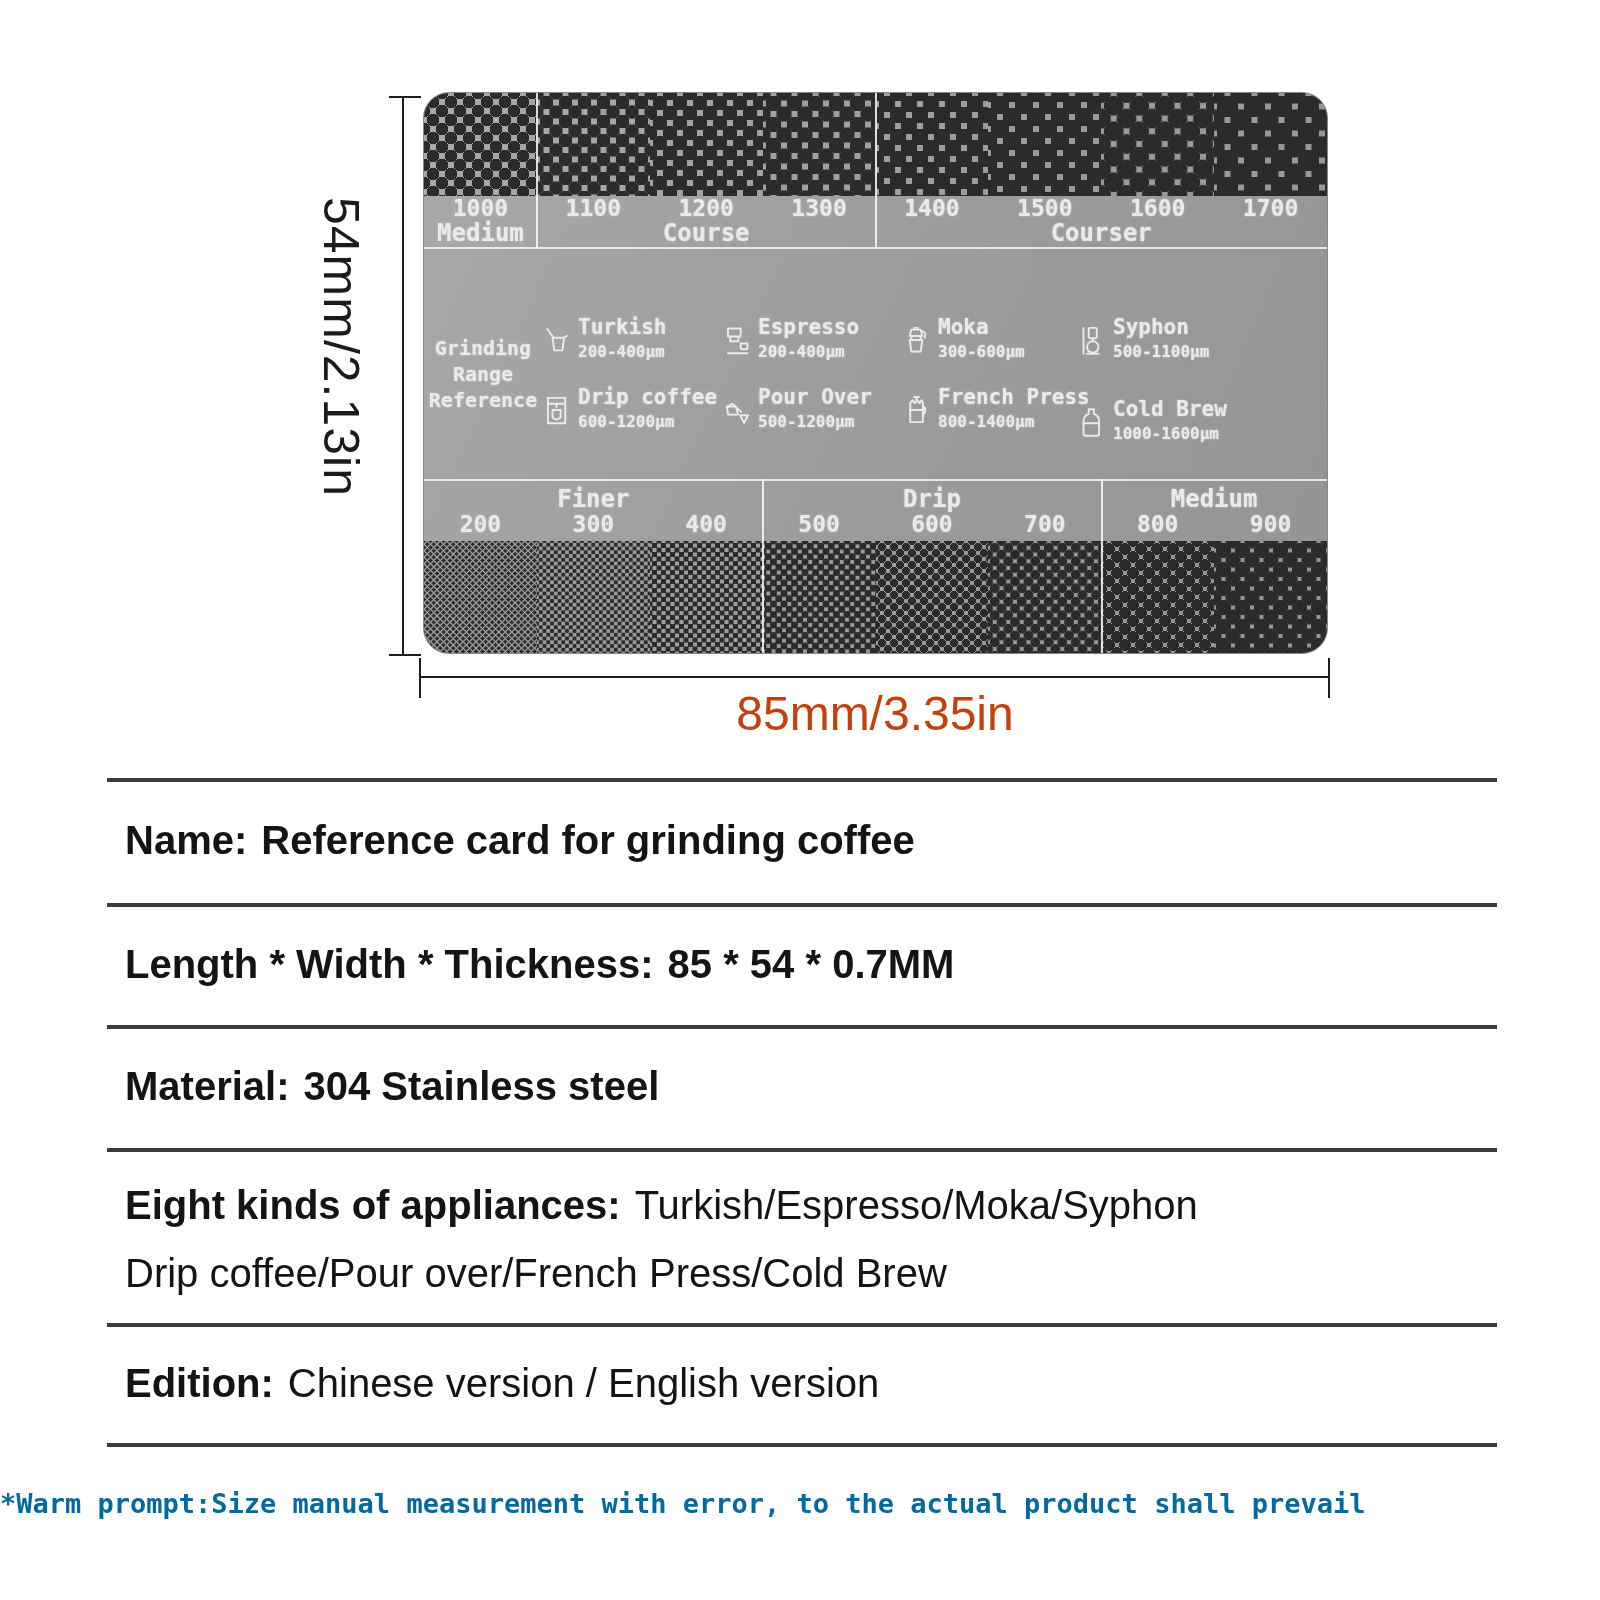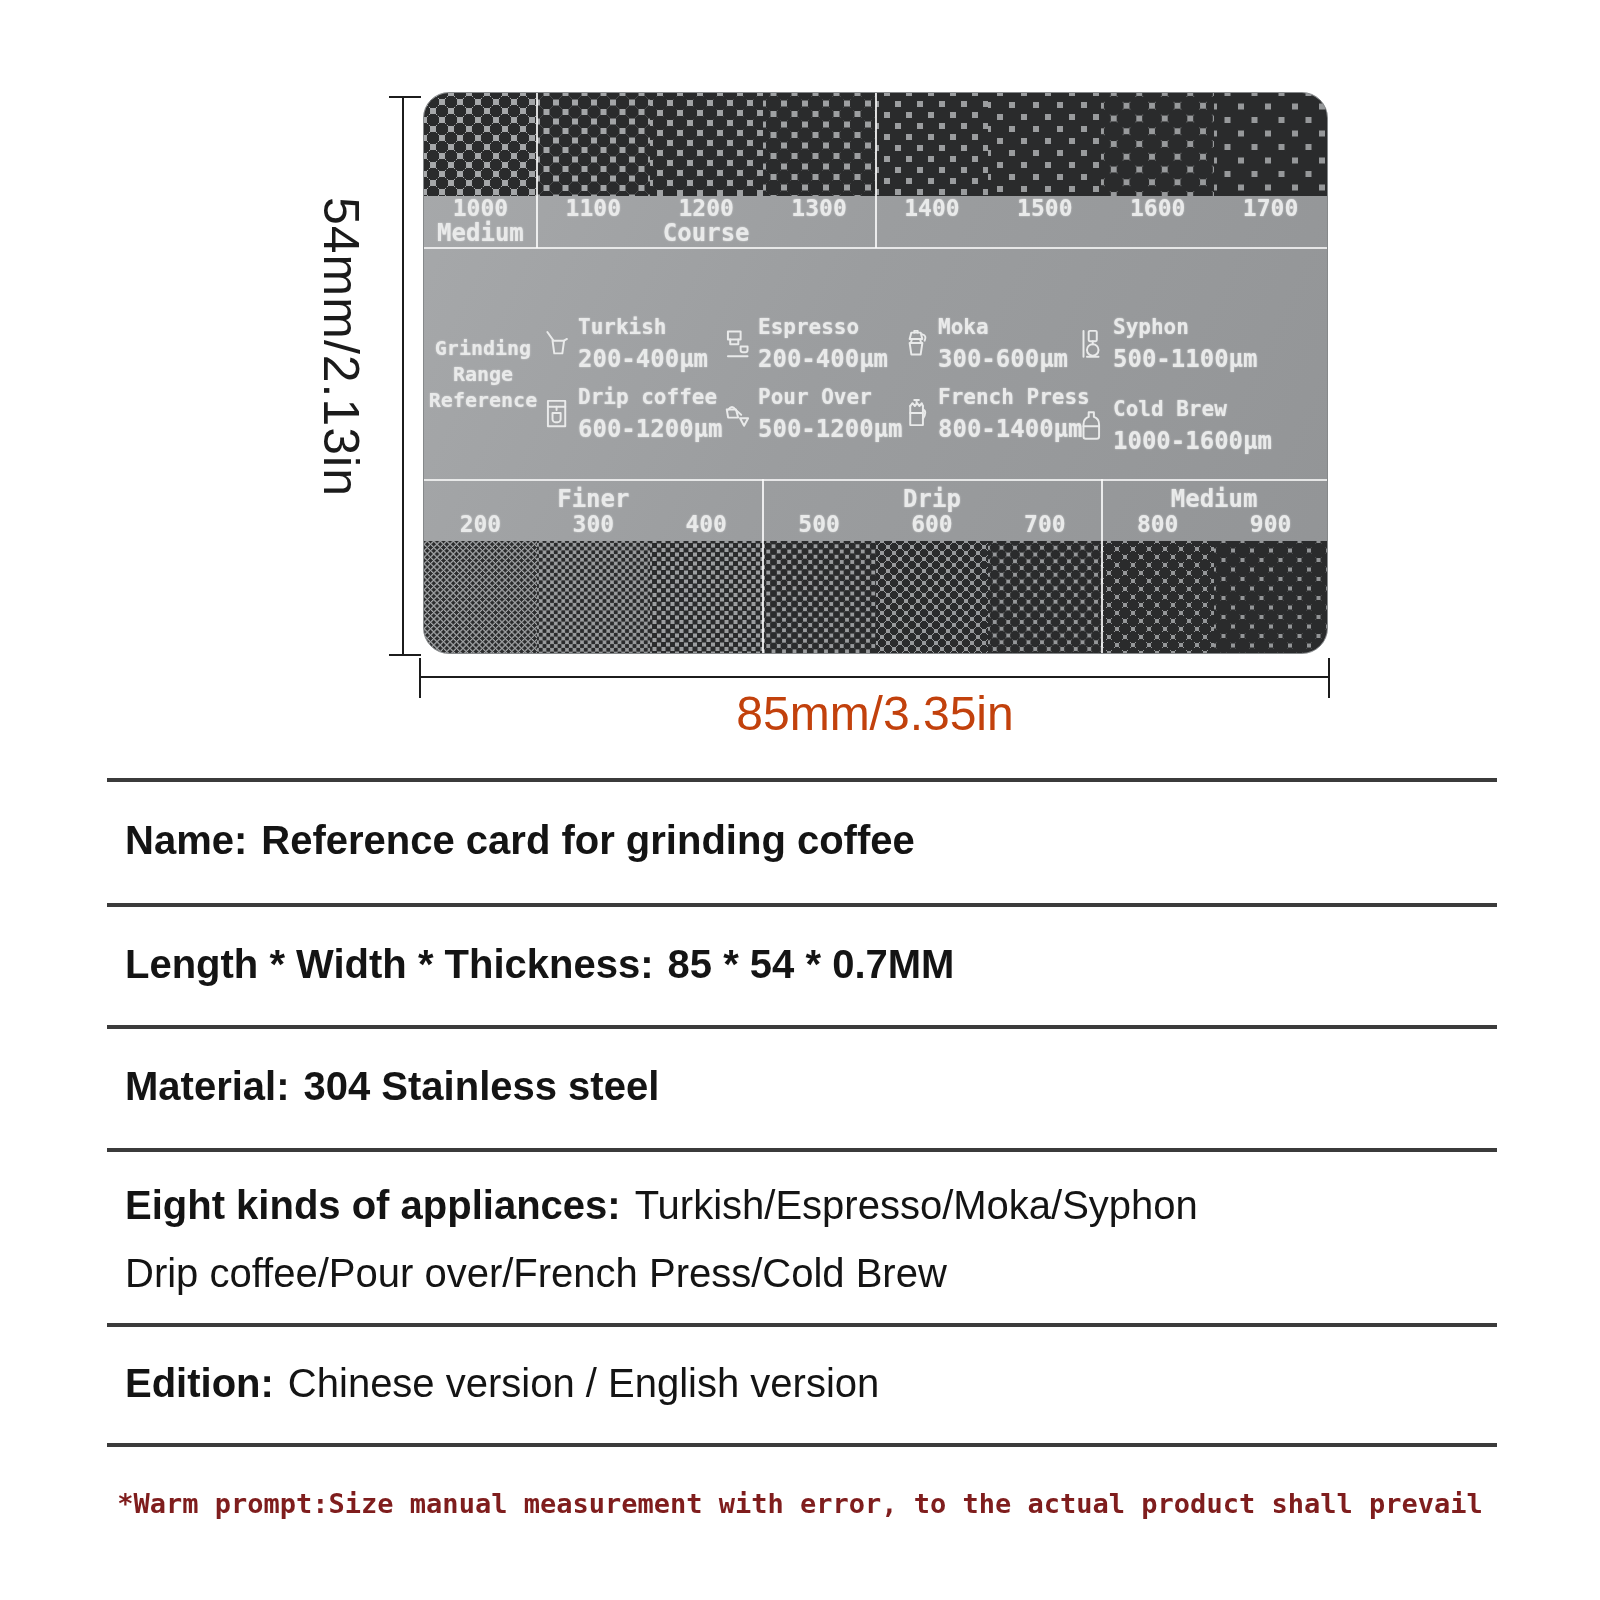--- a/index.html
+++ b/index.html
@@ -31,38 +31,38 @@
   .num-row span{flex:1 1 0;font-size:23px;line-height:26px;}
   .grp-row span{font-size:24px;line-height:26px;}
 
   .side-label{position:absolute;left:4px;top:242px;width:110px;text-align:center;
               font-size:20px;line-height:26px;}
   .side-label span{display:block;}
 
   .method{position:absolute;display:flex;gap:8px;width:185px;align-items:center;}
   .m-icon{flex:0 0 auto;margin-top:1px;}
   .m-name{display:block;font-size:21px;line-height:24px;white-space:nowrap;}
-  .m-range{display:block;font-size:24px;line-height:22px;margin-top:9px;white-space:nowrap;}
+  .m-range{display:block;font-size:16px;line-height:22px;margin-top:2px;white-space:nowrap;}
 
   
   .dimline{position:absolute;background:#1c1c1c;}
   .v-dim-label{position:absolute;left:312px;top:197px;height:360px;display:flex;align-items:center;
                writing-mode:vertical-rl;font-size:50px;color:#1b1b1b;letter-spacing:1px;}
   .h-dim-label{position:absolute;left:420px;width:910px;top:686px;text-align:center;
                font-size:48px;color:#c2410c;}
 
   
   .spec-line{position:absolute;left:107px;width:1390px;height:4px;background:#3b3b3b;}
   .spec-row{position:absolute;left:125px;display:flex;align-items:baseline;
             font-size:40px;line-height:56px;white-space:nowrap;}
   .spec-label{font-weight:700;}
   .spec-value{margin-left:14px;font-weight:700;}
   .spec-value.light{font-weight:400;}
-  .footnote{position:absolute;left:0;right:0;top:1488px;text-align:center;
-            font-family:"DejaVu Sans Mono", monospace;font-weight:700;font-size:27px;color:#7f1d1d;}
+  .footnote{position:absolute;left:0;right:0;top:1488px;
+            font-family:"DejaVu Sans Mono", monospace;font-weight:700;font-size:27px;color:#0369a1;}
   svg{display:block;}
 </style>
 </head>
 <body>
 
 <div class="stage">
 
   <div class="dimline" style="left:402px;top:97px;width:2px;height:558px;"></div>
   <div class="dimline" style="left:389px;top:96px;width:32px;height:2px;"></div>
   <div class="dimline" style="left:389px;top:654px;width:32px;height:2px;"></div>
@@ -93,20 +93,21 @@
       <span>1300</span>
       <span>1400</span>
       <span>1500</span>
       <span>1600</span>
       <span>1700</span>
     </div>
 
     <div class="cellrow grp-row eng" style="top:127px;">
       <span style="width:12.5%;">Medium</span>
       <span style="width:37.5%;">Course</span>
+      <span style="width:50%;">Courser</span>
     </div>
 
     <div class="vdiv" style="left:112px;top:0;height:155px;"></div>
     <div class="vdiv" style="left:451px;top:0;height:155px;"></div>
     <div class="hline" style="top:154px;"></div>
 
     <div class="side-label eng">
       <span>Grinding</span>
       <span>Range</span>
       <span>Reference</span>

